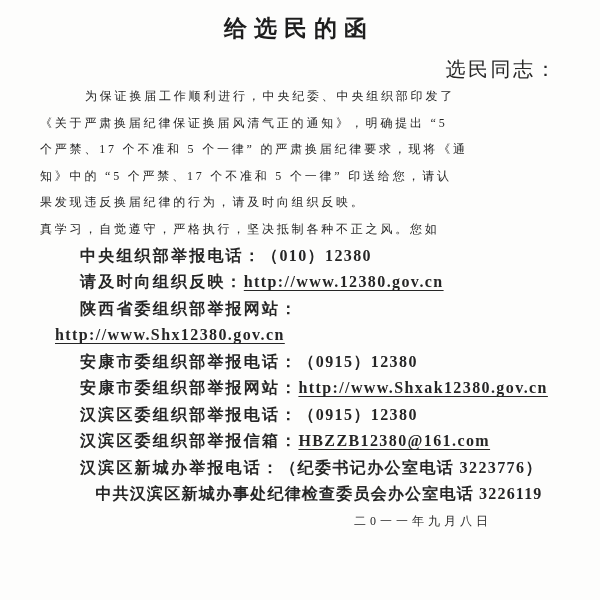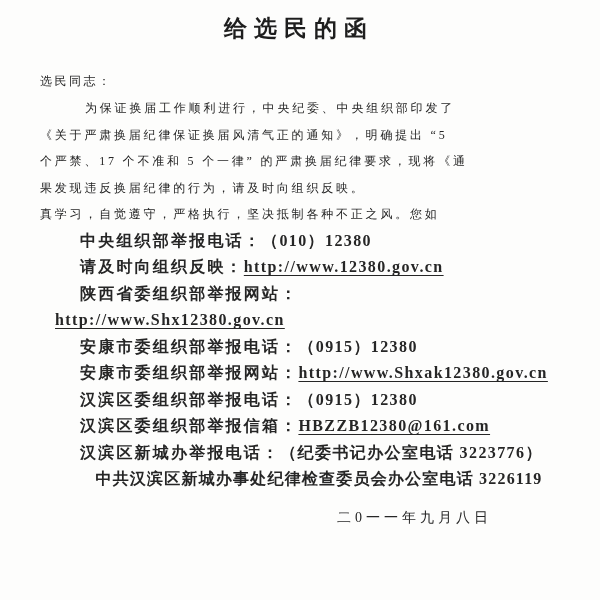--- a/index.html
+++ b/index.html
@@ -19,25 +19,26 @@
     margin: 0;
     font-family: "Liberation Sans", "DejaVu Sans", sans-serif;
     font-weight: 700;
     font-size: 23px;
     letter-spacing: 7px;
     text-align: center;
     line-height: 32px;
     color: #1e1e1e;
   }
   .salutation {
-    margin-top: 24px;
-    font-size: 12px;
+    margin-top: 12px;
+    font-size: 20px;
     letter-spacing: 2.5px;
     line-height: 27px;
     white-space: nowrap;
+    text-align: right;
   }
   .para-line {
     font-size: 12px;
     letter-spacing: 2.8px;
     line-height: 26.6px;
     white-space: nowrap;
   }
   .indent { padding-left: 45px; }
   .contacts { margin-left: 40px; }
   .contact-line {
@@ -49,42 +50,42 @@
   }
   .contact-line .value { letter-spacing: 1.4px; }
   .u {
     text-decoration: underline;
     text-underline-offset: 3px;
   }
   .url-line { margin-left: -25px; }
   .tight { letter-spacing: 1.2px; text-align: center; }
   .tight .value { letter-spacing: 1px; }
   .date-line {
-    margin-top: 12px;
     padding-right: 66px;
     text-align: right;
-    font-size: 14px;
+    font-size: 12px;
     letter-spacing: 4px;
     line-height: 26px;
     white-space: nowrap;
   }
 </style>
 </head>
 <body>
 
 <div class="page">
 
   <h1 class="title">给选民的函</h1>
 
   <div class="salutation">选民同志：</div>
 
   <div>
     <div class="para-line indent">为保证换届工作顺利进行，中央纪委、中央组织部印发了</div>
     <div class="para-line">《关于严肃换届纪律保证换届风清气正的通知》，明确提出 “5</div>
     <div class="para-line">个严禁、17 个不准和 5 个一律” 的严肃换届纪律要求，现将《通</div>
+    <div class="para-line">知》中的 “5 个严禁、17 个不准和 5 个一律” 印送给您，请认</div>
     <div class="para-line">果发现违反换届纪律的行为，请及时向组织反映。</div>
     <div class="para-line">真学习，自觉遵守，严格执行，坚决抵制各种不正之风。您如</div>
   </div>
 
   <div class="contacts">
     <div class="contact-line">
       <span class="label">中央组织部举报电话：</span><span class="value">（010）12380</span>
     </div>
     <div class="contact-line">
       <span class="label">请及时向组织反映：</span><span class="value u">http://www.12380.gov.cn</span>

